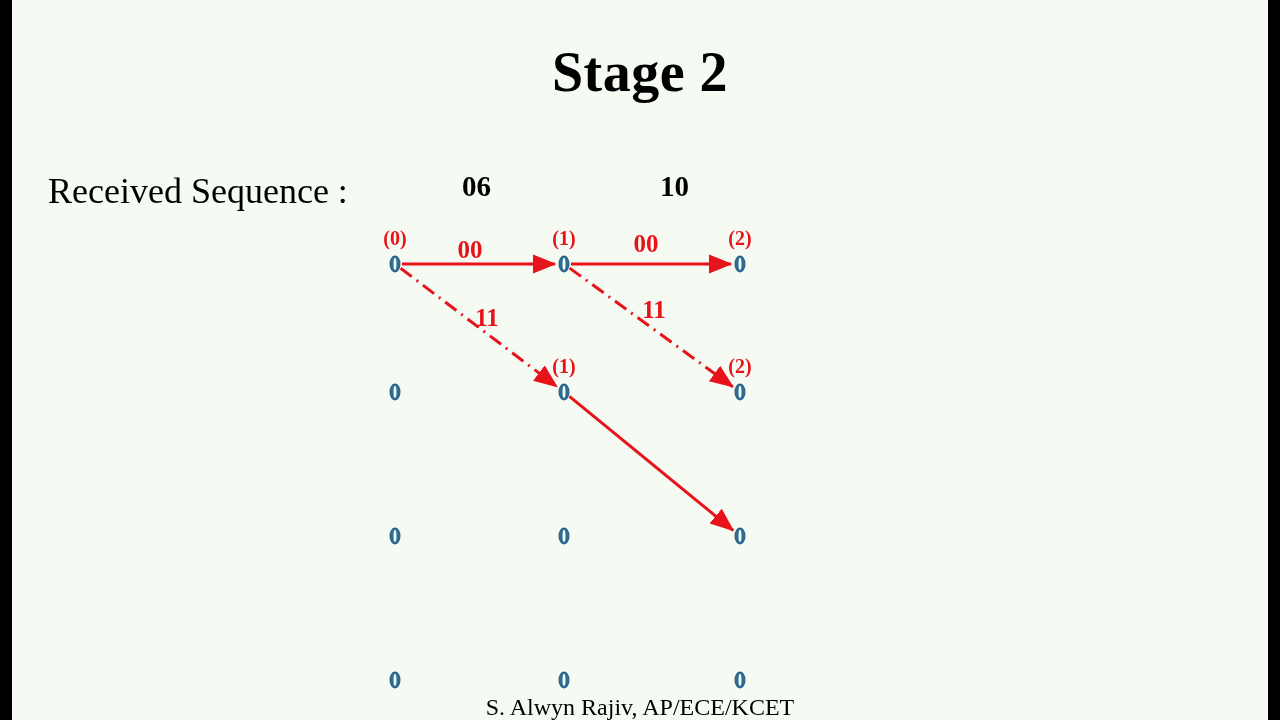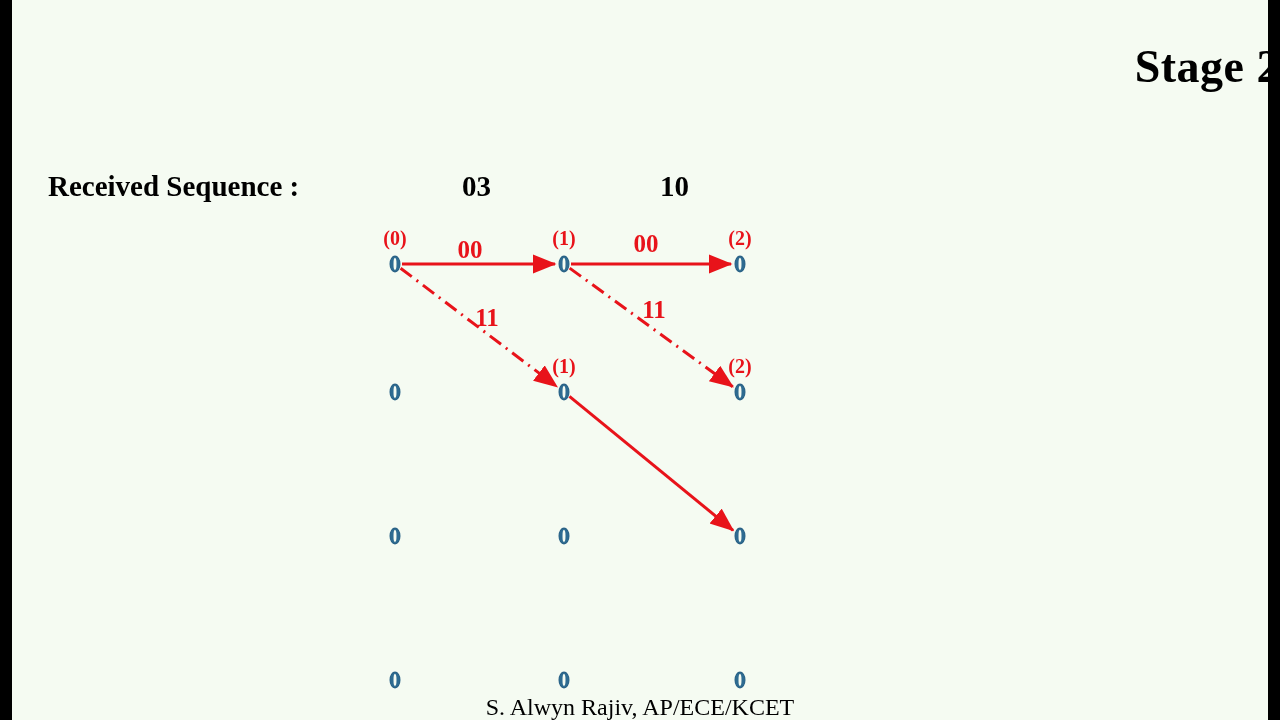--- a/index.html
+++ b/index.html
@@ -23,33 +23,33 @@
     background: #000;
   }
   .bar-left { left: 0; }
   .bar-right { right: 0; }
 
   #title {
     position: absolute;
     top: 40px;
     left: 0;
     width: 1280px;
-    text-align: right;
-    font-size: 46px;
+    text-align: center;
+    font-size: 56px;
     font-weight: bold;
     color: #000;
     letter-spacing: 0.5px;
   }
 
   #received-label {
     position: absolute;
     left: 48px;
     top: 170px;
-    font-size: 29px;
-    font-weight: bold;
+    font-size: 36px;
+    font-weight: normal;
     color: #000;
     white-space: nowrap;
   }
   .seq-bit {
     position: absolute;
     top: 170px;
     font-size: 29px;
     font-weight: bold;
     color: #000;
   }
@@ -129,21 +129,21 @@
         <line x1="400.5801266009305" y1="268.2263680764444" x2="556.8255515130894" y2="386.5660981874287" stroke="#e8131a" stroke-width="3" marker-end="url(#arrow-red)" stroke-dasharray="14,6,2,6"></line>
         <line x1="571" y1="264" x2="731" y2="264" stroke="#e8131a" stroke-width="3" marker-end="url(#arrow-red)"></line>
         <line x1="569.6611525901224" y1="268.11720188372533" x2="732.7213752412713" y2="386.70645472092457" stroke="#e8131a" stroke-width="3" marker-end="url(#arrow-red)" stroke-dasharray="14,6,2,6"></line>
         <line x1="569.4177010944233" y1="396.4326645318008" x2="733.0343843071701" y2="530.3008598876846" stroke="#e8131a" stroke-width="3" marker-end="url(#arrow-red)"></line>
       </g>
   </svg>
 
   <div id="overlay"></div>
 
   <div id="footer">S. Alwyn Rajiv, AP/ECE/KCET</div>
-<div class="seq-bit" style="left: 462px;">03</div>
+<div class="seq-bit" style="left: 462px;">06</div>
     <div class="seq-bit" style="left: 660px;">10</div>
     <div class="edge-label" style="left: 470px; top: 250px;">00</div>
     <div class="edge-label" style="left: 487px; top: 318px;">11</div>
     <div class="edge-label" style="left: 646px; top: 244px;">00</div>
     <div class="edge-label" style="left: 654px; top: 310px;">11</div>
     <div class="node-ellipse" style="left: 395px; top: 264px;"></div>
     <div class="node" style="left: 395px; top: 264px;">0</div>
     <div class="metric" style="left: 395px; top: 238px;">(0)</div>
     <div class="node-ellipse" style="left: 395px; top: 392px;"></div>
     <div class="node" style="left: 395px; top: 392px;">0</div>

